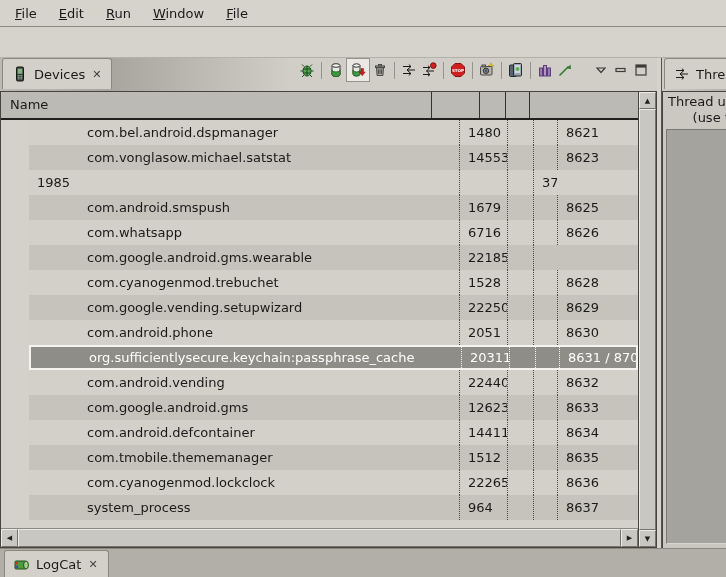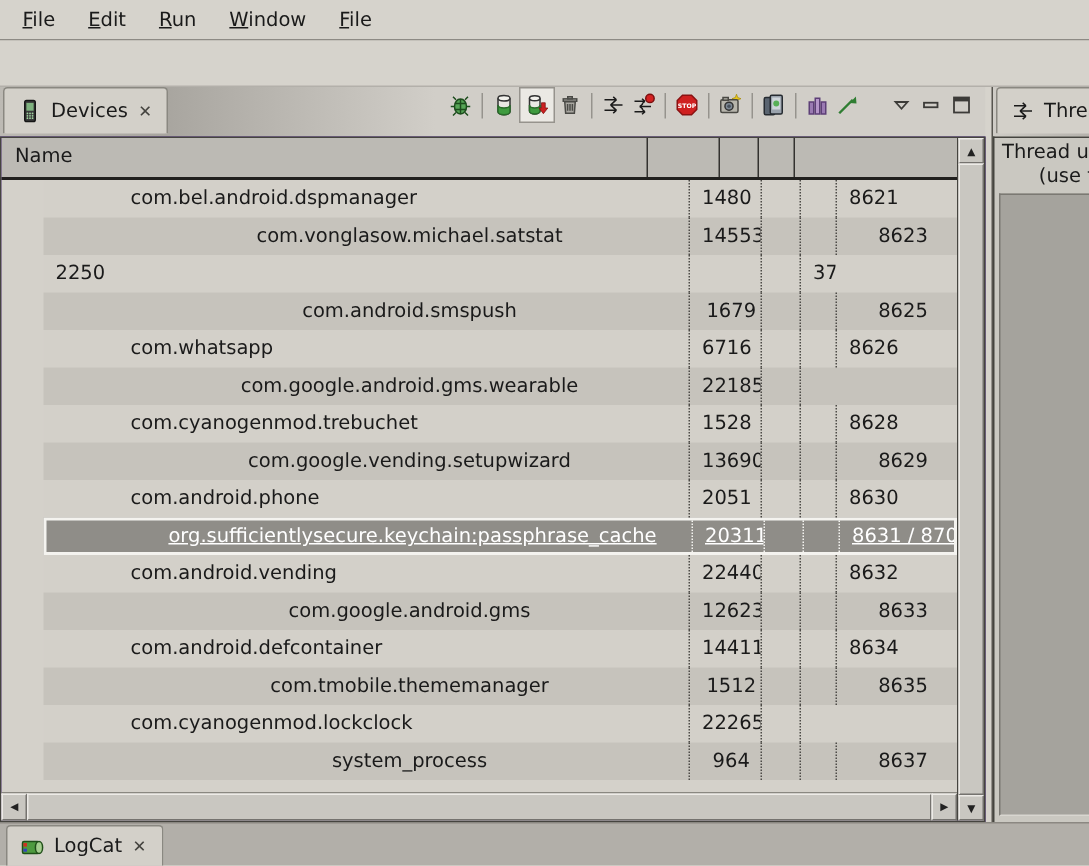--- a/index.html
+++ b/index.html
@@ -34,37 +34,37 @@
   .ticon { display:inline-flex; width:16px; height:16px; }
 
   
   .dtoolbar { display:flex; align-items:center; margin-left:auto; padding:0 6px 7px 0; }
   .tbtn { width:20px; height:20px; display:flex; align-items:center; justify-content:center; }
   .tbtn.hl { background:#ebe9e4; border:1px solid #96938d; width:24px; height:24px; }
   .tsep { width:1px; height:17px; background:#96938d; margin:0 4px; }
   .tgap { width:16px; }
 
   
-  .view-body { flex:1; position:relative; border:1px solid #45443f; background:#4c1d95; }
+  .view-body { flex:1; position:relative; border:1px solid #45443f; background:#be185d; }
   .theader { position:absolute; top:0; left:0; right:18px; height:28px;
              background:#bcbab4; border-bottom:2px solid #21201e;
              display:grid; grid-template-columns:430px 48px 26px 24px 1fr; }
   .hcell { line-height:26px; padding-left:9px; overflow:hidden; }
   .hcell + .hcell { border-left:1px solid #33322f; }
 
   .rows-viewport { position:absolute; top:28px; left:0; right:18px; bottom:19px;
                    overflow:hidden; background:#d4d1ca;padding-left:28px; }
   .row { height:25px; display:grid; grid-template-columns:430px 48px 26px 24px 1fr; }
   .row.light { background:#d3d0c9; }
-  .row.dark  { background:#c6c3bc;text-align:center; }
+  .row.dark  { background:#c6c3bc; }
   .cell { line-height:25px; overflow:hidden; white-space:nowrap; }
   .cell.name { padding-left:58px; }
   .cell.pid, .cell.port { padding-left:8px; }
   .cell + .cell { border-left:1px dotted #4d4b47; }
-  .row.selected { background:#8f8d88; color:#ffffff; border:2px solid #f4f3ef;text-decoration:underline; }
+  .row.selected { background:#8f8d88; color:#ffffff; border:2px solid #f4f3ef; }
   .row.selected .cell { line-height:21px; }
   .row.selected .cell + .cell { border-left-color:#f4f3ef; }
 
   
   .vscroll { position:absolute; top:0; bottom:0; right:0; width:18px;
              background:#b3b1ab; border-left:1px solid #45443f;
              display:flex; flex-direction:column; }
   .hscroll { position:absolute; bottom:0; left:0; right:18px; height:19px;
              background:#b3b1ab; border-top:1px solid #8a8881;
              display:flex; flex-direction:row; }
@@ -262,21 +262,21 @@
 
   <div class="row dark">
     <span class="cell name">com.vonglasow.michael.satstat</span>
     <span class="cell pid">14553</span>
     <span class="cell"></span>
     <span class="cell"></span>
     <span class="cell port">8623</span>
   </div>
 
   <div class="row light">
-    <span class="cell pid">2250</span>
+    <span class="cell pid">1985</span>
     <span class="cell"></span>
     <span class="cell"></span>
     <span class="cell port">3788</span>
   </div>
 
   <div class="row dark">
     <span class="cell name">com.android.smspush</span>
     <span class="cell pid">1679</span>
     <span class="cell"></span>
     <span class="cell"></span>
@@ -301,21 +301,21 @@
   <div class="row light">
     <span class="cell name">com.cyanogenmod.trebuchet</span>
     <span class="cell pid">1528</span>
     <span class="cell"></span>
     <span class="cell"></span>
     <span class="cell port">8628</span>
   </div>
 
   <div class="row dark">
     <span class="cell name">com.google.vending.setupwizard</span>
-    <span class="cell pid">13690</span>
+    <span class="cell pid">22250</span>
     <span class="cell"></span>
     <span class="cell"></span>
     <span class="cell port">8629</span>
   </div>
 
   <div class="row light">
     <span class="cell name">com.android.phone</span>
     <span class="cell pid">2051</span>
     <span class="cell"></span>
     <span class="cell"></span>
@@ -360,20 +360,21 @@
     <span class="cell"></span>
     <span class="cell"></span>
     <span class="cell port">8635</span>
   </div>
 
   <div class="row light">
     <span class="cell name">com.cyanogenmod.lockclock</span>
     <span class="cell pid">22265</span>
     <span class="cell"></span>
     <span class="cell"></span>
+    <span class="cell port">8636</span>
   </div>
 
   <div class="row dark">
     <span class="cell name">system_process</span>
     <span class="cell pid">964</span>
     <span class="cell"></span>
     <span class="cell"></span>
     <span class="cell port">8637</span>
   </div>
 </div>

